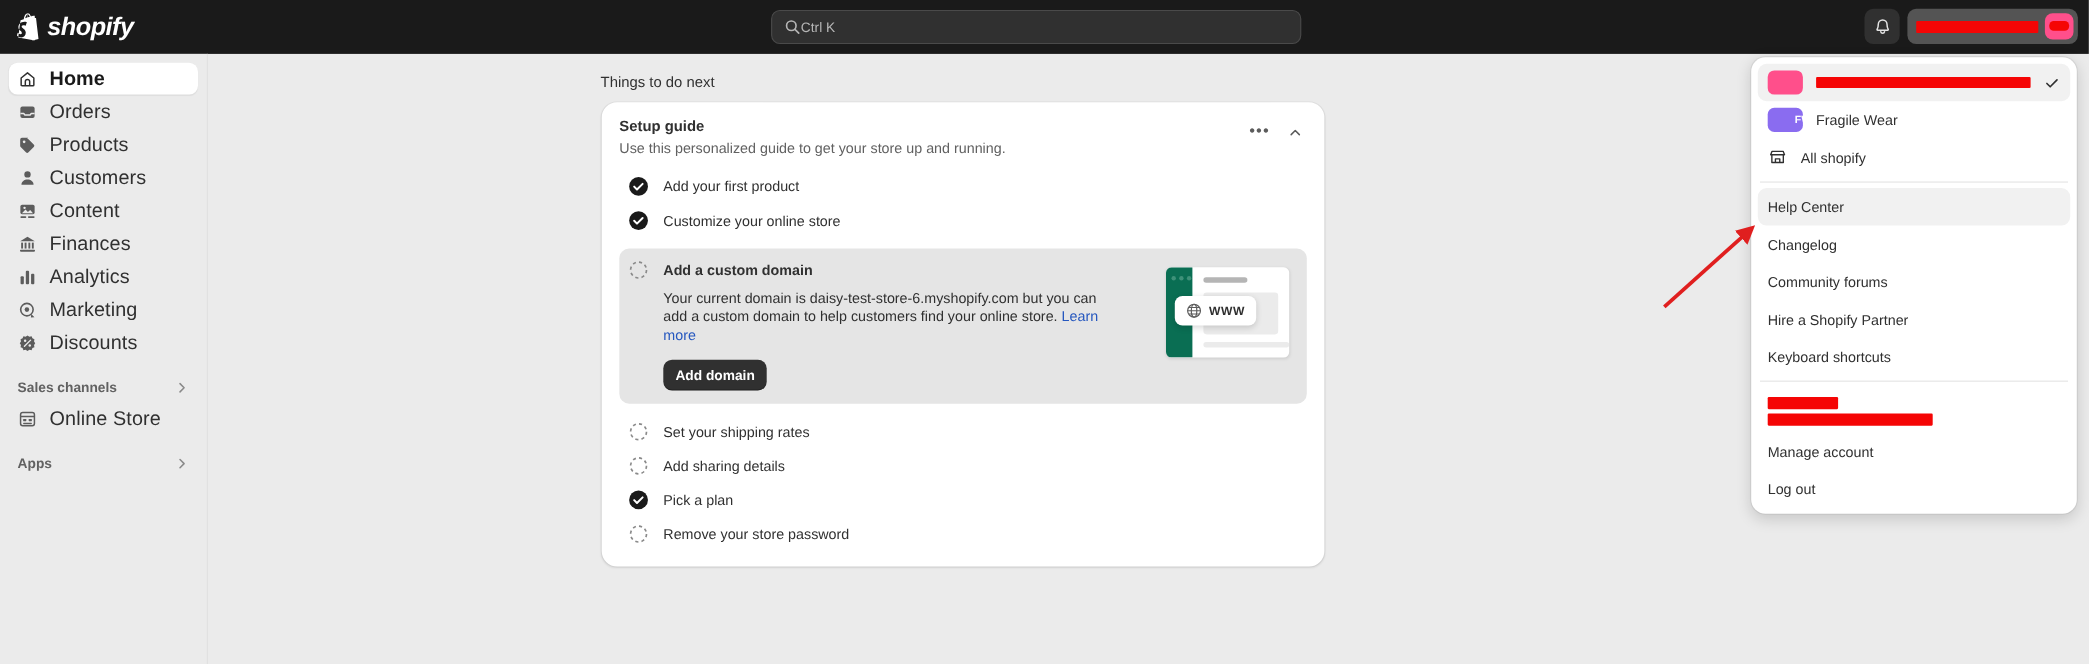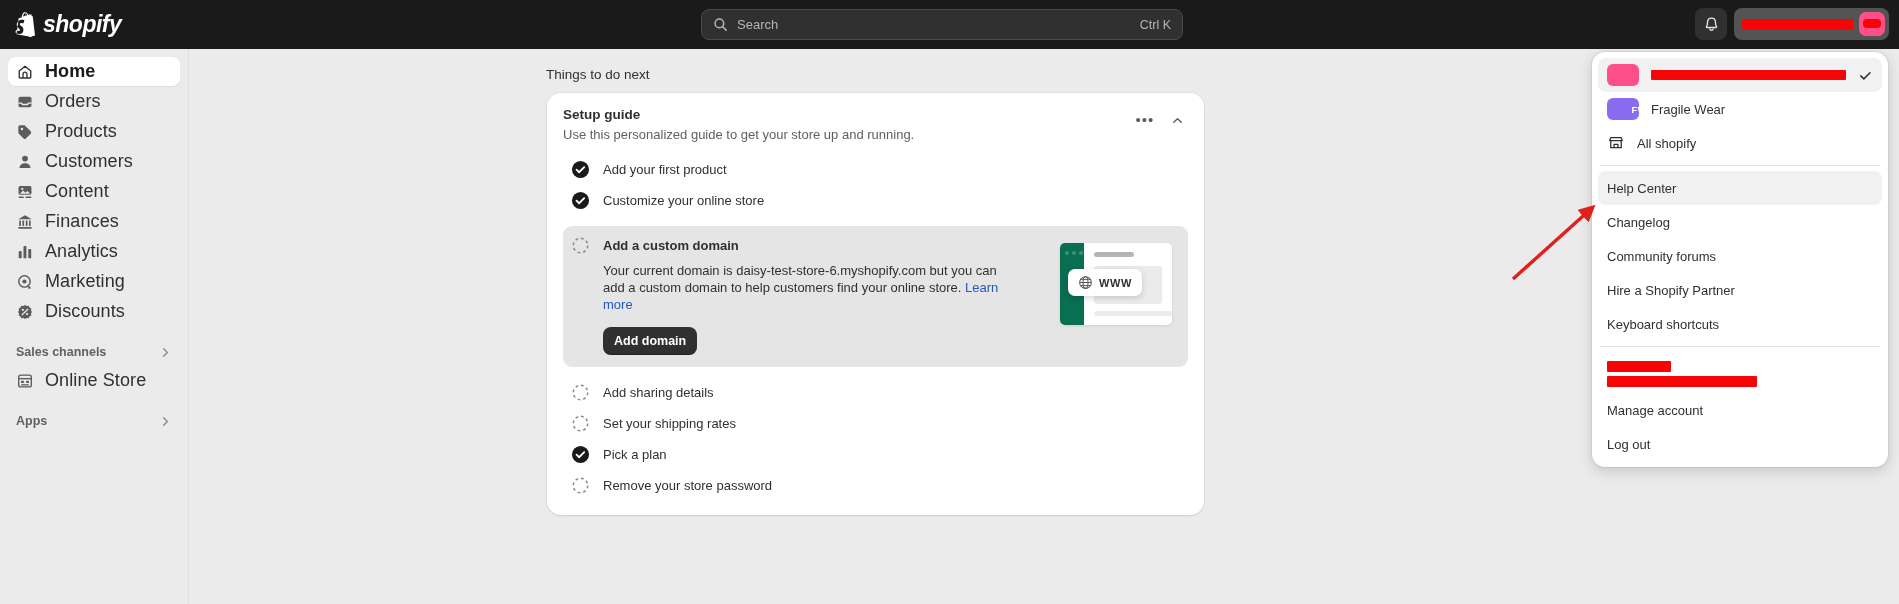--- a/index.html
+++ b/index.html
@@ -185,21 +185,20 @@
         <path fill="#ffffff" d="M18 2.5c-.1 0-.2 0-.3.1V27l6.3-1.6S21.5 5 21.5 4.8c0-.2-.2-.3-.3-.3-.2 0-2.3-.2-2.3-.2s-1.4-1.4-1.6-1.6c-.1-.1-.2-.2-.3-.2z" transform="translate(-1,0)"></path>
       </svg>
       <div class="logo-text">shopify</div>
     </div>
 
     <div class="search-box">
       <svg class="s-icon" viewBox="0 0 16 16">
         <circle cx="6.8" cy="6.8" r="4.6" fill="none" stroke="#b5b5b5" stroke-width="1.6"></circle>
         <line x1="10.3" y1="10.3" x2="14" y2="14" stroke="#b5b5b5" stroke-width="1.6" stroke-linecap="round"></line>
       </svg>
-      <div class="search-placeholder">Search</div>
       <div class="search-kbd">Ctrl K</div>
     </div>
 
     <div class="bell-btn">
       <svg width="17" height="17" viewBox="0 0 18 18">
         <path d="M9 2.2c-2.5 0-4.2 1.9-4.2 4.3 0 2.6-.5 3.9-1.1 4.7-.3.4 0 1 .5 1h9.6c.5 0 .8-.6.5-1-.6-.8-1.1-2.1-1.1-4.7 0-2.4-1.7-4.3-4.2-4.3z" fill="none" stroke="#e3e3e3" stroke-width="1.45" stroke-linejoin="round"></path>
         <path d="M7.2 13.6c.2.9 1 1.5 1.8 1.5s1.6-.6 1.8-1.5" fill="none" stroke="#e3e3e3" stroke-width="1.45" stroke-linecap="round"></path>
       </svg>
     </div>
 
@@ -394,28 +393,28 @@
               </svg>
               <span>WWW</span>
             </div>
           </div>
         </div>
 
         <div class="task">
           <svg class="ck" viewBox="0 0 20 20">
             <circle cx="10" cy="10" r="7.6" fill="none" stroke="#8a8a8a" stroke-width="1.6" stroke-dasharray="3 3"></circle>
           </svg>
-          <span class="task-title">Add sharing details</span>
+          <span class="task-title">Set your shipping rates</span>
         </div>
 
         <div class="task">
           <svg class="ck" viewBox="0 0 20 20">
             <circle cx="10" cy="10" r="7.6" fill="none" stroke="#8a8a8a" stroke-width="1.6" stroke-dasharray="3 3"></circle>
           </svg>
-          <span class="task-title">Set your shipping rates</span>
+          <span class="task-title">Add sharing details</span>
         </div>
 
         <div class="task">
           <svg class="ck" viewBox="0 0 20 20">
             <circle cx="10" cy="10" r="9" fill="#1a1a1a"></circle>
             <path d="M5.8 10.2l2.7 2.7 5.4-5.4" fill="none" stroke="#ffffff" stroke-width="1.9" stroke-linecap="round" stroke-linejoin="round"></path>
           </svg>
           <span class="task-title">Pick a plan</span>
         </div>
 

